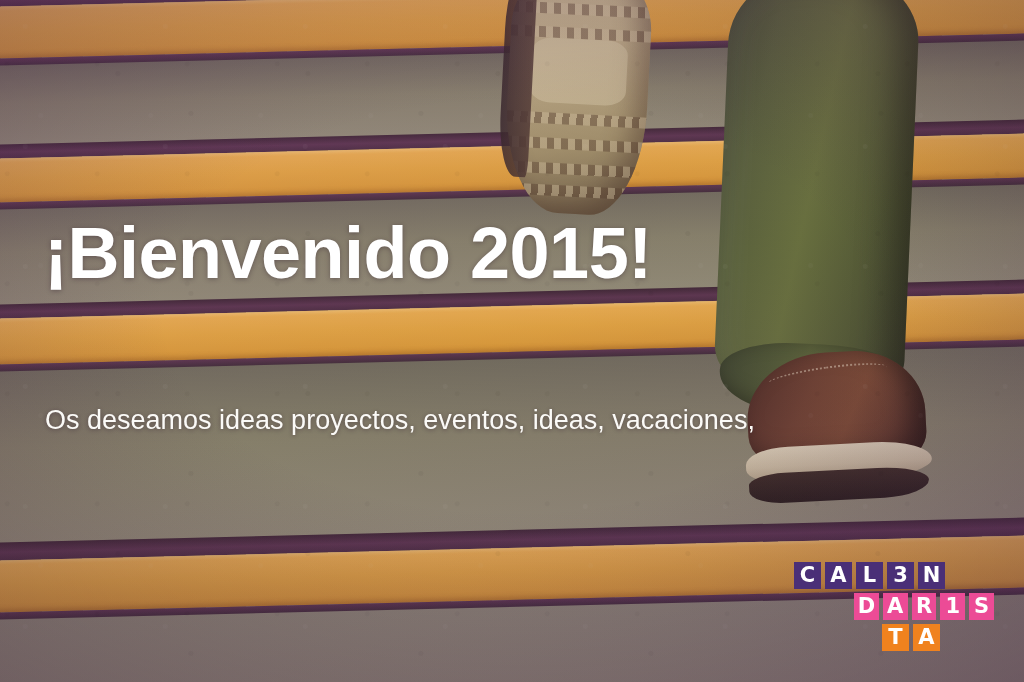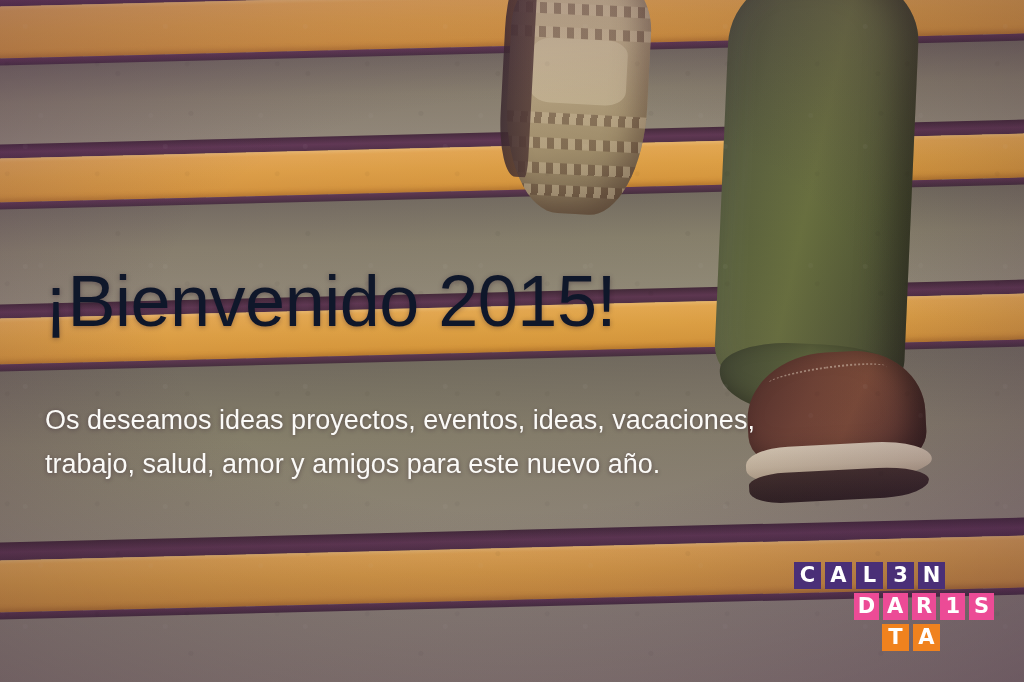--- a/index.html
+++ b/index.html
@@ -200,26 +200,25 @@
     border-radius: 60% 10% 10% 60% / 30% 10% 10% 30%;
     opacity: .85;
   }
 
   
   .headline {
     position: absolute;
     left: 44px;
     top: 212px;
     font-size: 72px;
-    font-weight: 400;
+    font-weight: 700;
     letter-spacing: -0.5px;
-    color: #0f172a;
+    color: #ffffff;
     text-shadow: 0 1px 5px rgba(40,20,40,.38);
     white-space: nowrap;
-    margin-top: 48px;
   }
   .body-copy {
     position: absolute;
     left: 45px;
     top: 398px;
     width: 800px;
     font-size: 27px;
     font-weight: 400;
     line-height: 44px;
     color: #fbfaf7;
@@ -316,21 +315,20 @@
     </div>
 
     <div class="grain"></div>
     <div class="wash"></div>
   </div>
 
   <div class="headline">¡Bienvenido 2015!</div>
 
   <div class="body-copy">
     <span class="line">Os deseamos ideas proyectos, eventos, ideas, vacaciones,</span>
-    <span class="line">trabajo, salud, amor y amigos para este nuevo año.</span>
   </div>
 
   <div class="logo">
     <div class="logo-row r1">
         <div class="tile" style="background: rgb(74, 47, 119);">C</div>
         <div class="tile" style="background: rgb(74, 47, 119);">A</div>
         <div class="tile" style="background: rgb(74, 47, 119);">L</div>
         <div class="tile" style="background: rgb(74, 47, 119);">3</div>
         <div class="tile" style="background: rgb(74, 47, 119);">N</div>
       </div>

